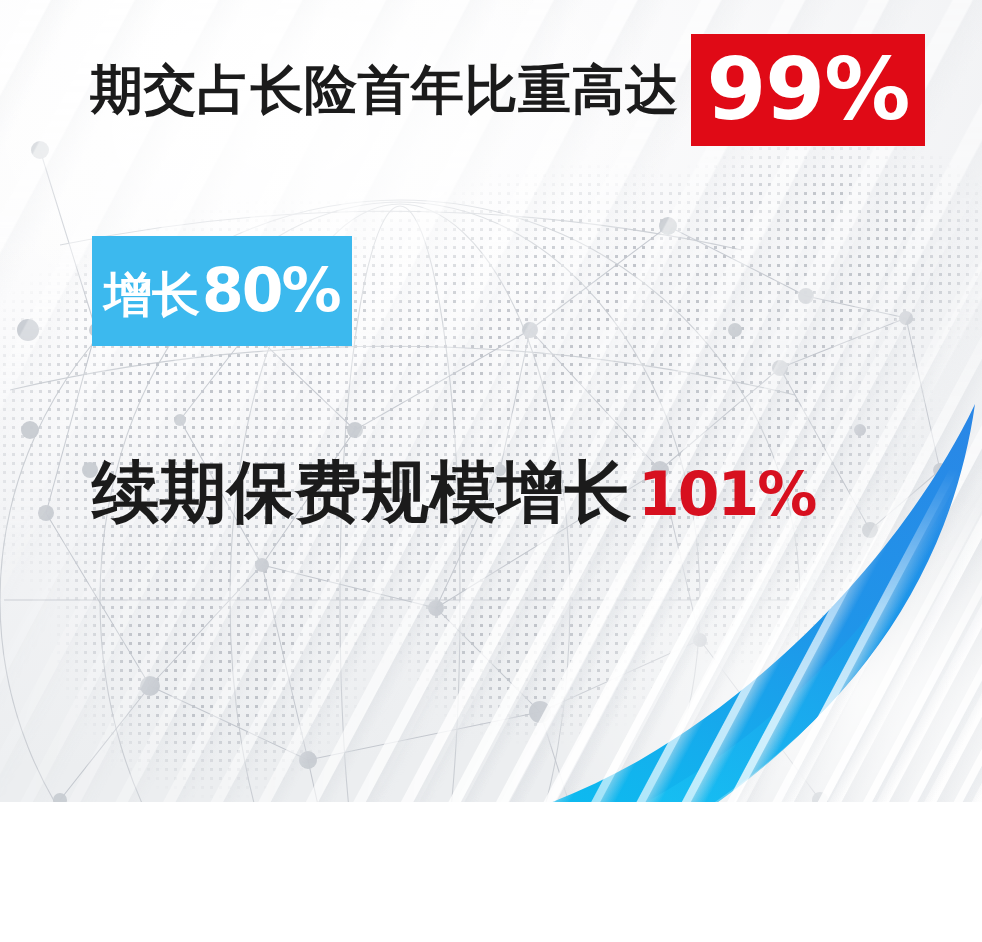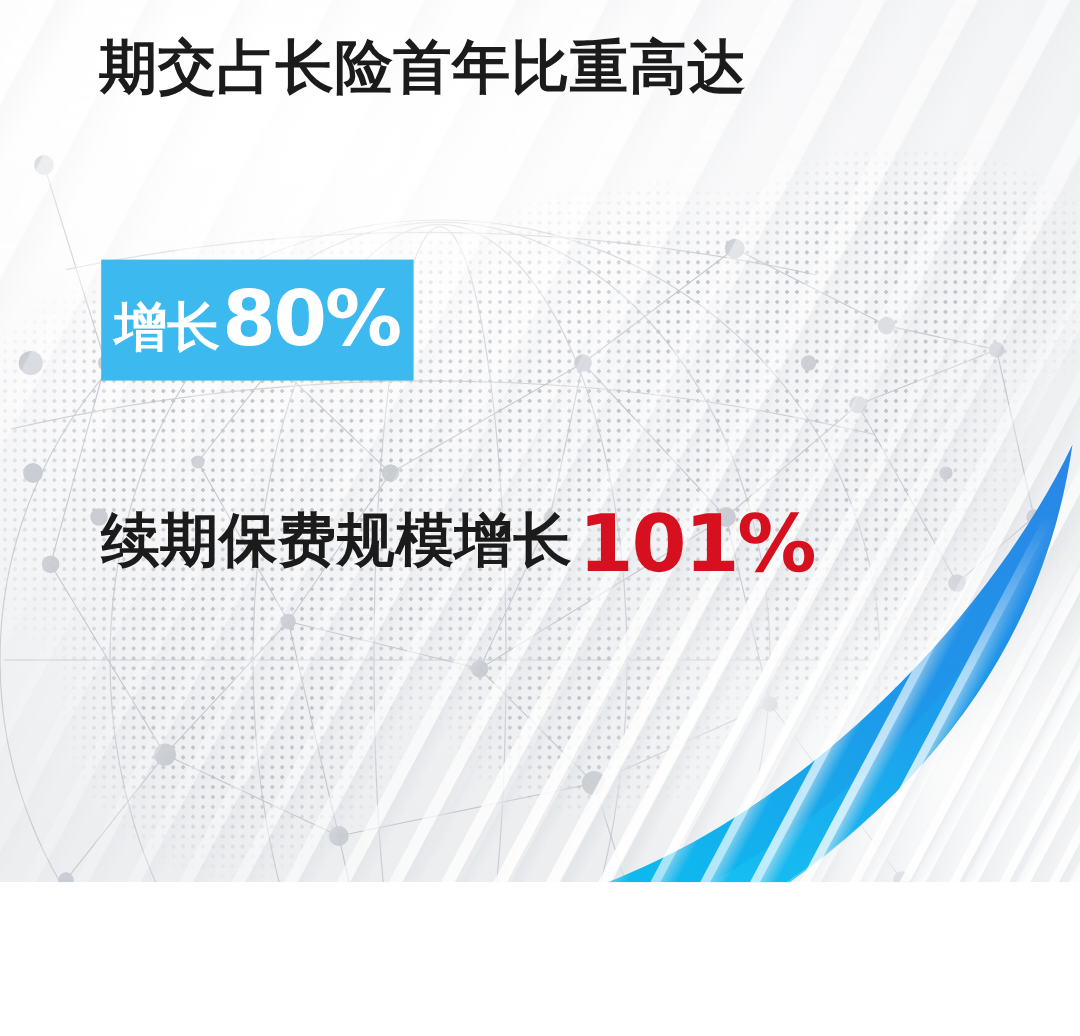--- a/index.html
+++ b/index.html
@@ -109,32 +109,32 @@
     padding:10px 12px 12px 12px;
     justify-content:center;
   }
   #badge-80 .small{
     font-size:48px;
     line-height:48px;
     font-weight:700;
     letter-spacing:0px;
   }
   #badge-80 .big{
-    font-size:70px;
+    font-size:60px;
     line-height:88px;
     font-weight:700;
     letter-spacing:-2px;
     margin-left:2px;
   }
 
   #row-3{left:92px;top:446px;}
-  #row-3 .cn{font-size:53px;line-height:58px;}
+  #row-3 .cn{font-size:67px;line-height:58px;}
   #pct-101{
     color:#d7101f;
-    font-size:72px;
+    font-size:60px;
     line-height:92px;
     font-weight:700;
     letter-spacing:-2px;
     margin-left:6px;
     position:relative;
     top:2px;
   }
 </style>
 </head>
 <body>
@@ -262,20 +262,21 @@
              C 918 614, 830 730, 686 824
              C 500 940, 190 962, -40 922 Z" fill="url(#swooshGradHi)" opacity=".75"></path>
   </svg>
 
   <div class="layer" style="background:repeating-linear-gradient(118deg, rgba(255,255,255,0) 0px, rgba(255,255,255,0) 18px, rgba(255,255,255,.9) 19px, rgba(255,255,255,.9) 26px, rgba(228,231,235,.6) 27px, rgba(228,231,235,0) 40px);
               mask-image:radial-gradient(60% 45% at 88% 96%, rgba(0,0,0,1) 0%, rgba(0,0,0,.7) 45%, rgba(0,0,0,0) 85%);
               -webkit-mask-image:radial-gradient(60% 45% at 88% 96%, rgba(0,0,0,1) 0%, rgba(0,0,0,.7) 45%, rgba(0,0,0,0) 85%);"></div>
 
   <div class="row" id="row-1">
     <span class="cn">期交占长险首年比重高达</span>
+    <span id="badge-99">99%</span>
   </div>
 
   <div class="row" id="row-2">
     <span id="badge-80">
       <span class="small">增长</span>
       <span class="big">80%</span>
     </span>
   </div>
 
   <div class="row" id="row-3">

